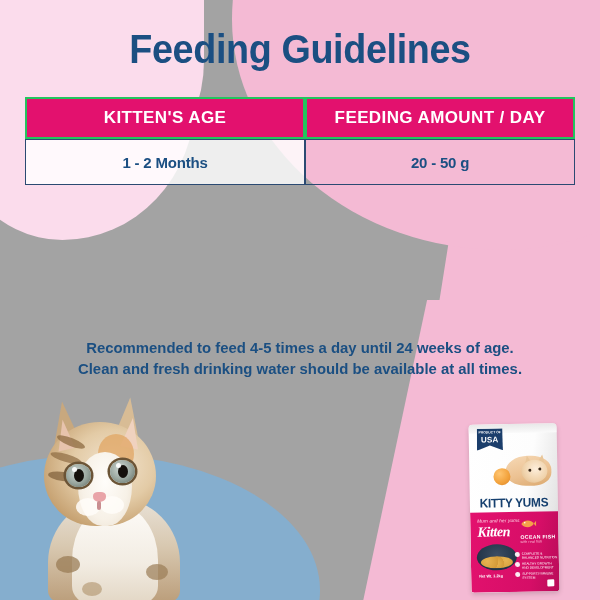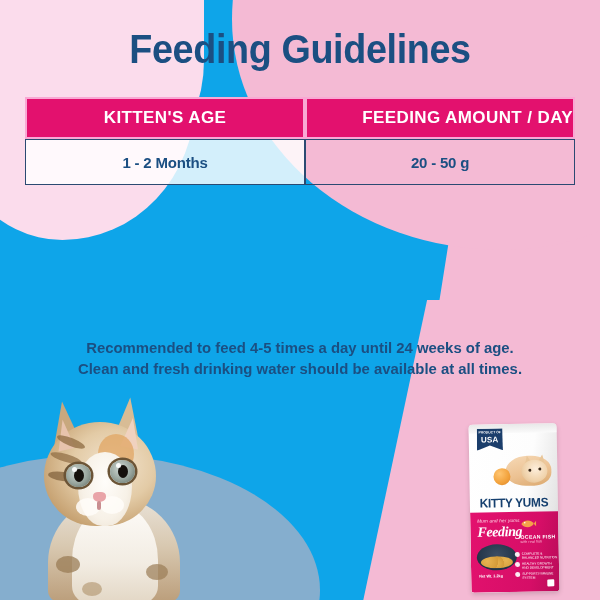--- a/index.html
+++ b/index.html
@@ -8,21 +8,21 @@
     background: #ffffff;
   }
   body {
     font-family: "Liberation Sans", sans-serif;
   }
   #poster {
     position: relative;
     width: 600px;
     height: 600px;
     overflow: hidden;
-    background: #0ea5e9;
+    background: #a3a3a3;
   }
 
   
   .blob { position: absolute; }
 
   #blob-light-pink {
     left: -96px;
     top: -120px;
     width: 300px;
     height: 330px;
@@ -106,25 +106,25 @@
   }
   table.fg th {
     background: #e3116e;
     color: #ffffff;
     font-size: 17px;
     font-weight: bold;
     letter-spacing: 0.4px;
     height: 38px;
     padding: 0;
     text-align: center;
-    border: 2px solid #f9a8d4;
+    border: 2px solid #22c55e;
     font-family: "Liberation Sans", sans-serif;
   }
   table.fg th.col-age { width: 276px; border-right-width: 2px; }
-  table.fg th.col-amt { border-left-width: 2px; text-align: right; }
+  table.fg th.col-amt { border-left-width: 2px; }
   table.fg td {
     height: 44px;
     padding: 0;
     text-align: center;
     color: #1b4f82;
     font-size: 15px;
     font-weight: bold;
     border: 1.5px solid #2b4a72;
     background: rgba(255,255,255,0.82);
     letter-spacing: -0.2px;
@@ -494,21 +494,21 @@
         <div id="pk-head"></div>
         <div id="pk-eye-a"></div>
         <div id="pk-eye-b"></div>
         <div id="pk-ball"></div>
       </div>
 
       <div id="pack-brand">KITTY YUMS</div>
 
       <div id="pack-lower">
         <div id="pack-tagline">Mum and her yums</div>
-        <div id="pack-variant">Feeding</div>
+        <div id="pack-variant">Kitten</div>
 
         <svg id="pack-fish-icon" viewBox="0 0 32 24">
           <path d="M2 12 C8 3, 22 3, 27 12 C22 21, 8 21, 2 12 Z" fill="#f5a04a"></path>
           <path d="M27 12 L32 6 L32 18 Z" fill="#f5a04a"></path>
           <circle cx="9" cy="10" r="1.6" fill="#ffffff"></circle>
         </svg>
 
         <div id="pack-flavour">OCEAN FISH</div>
         <div id="pack-flavour-sub">with real fish</div>
 

